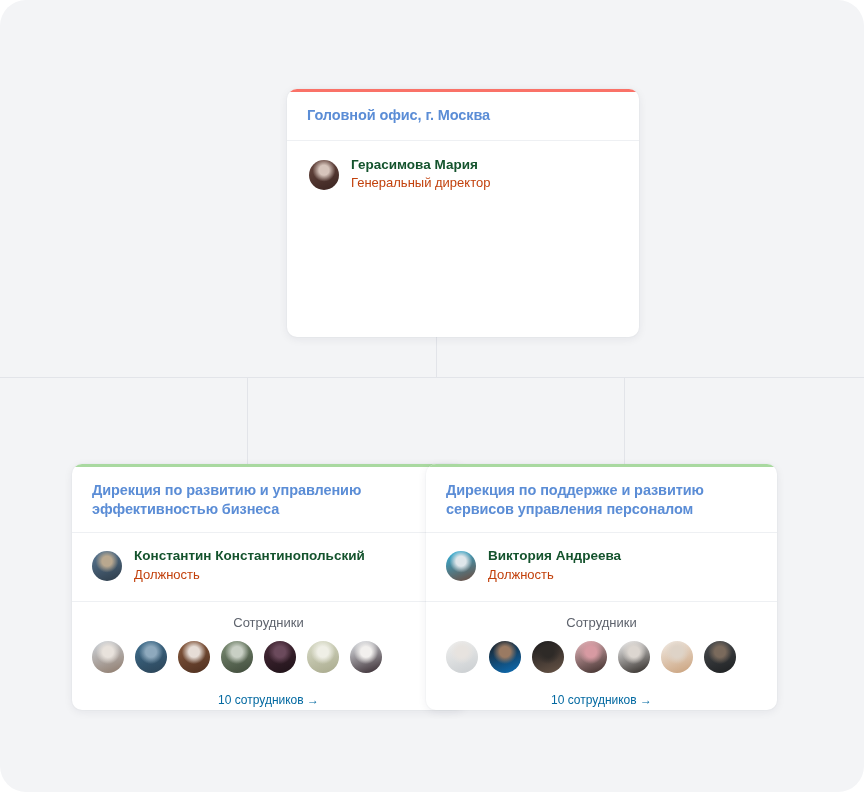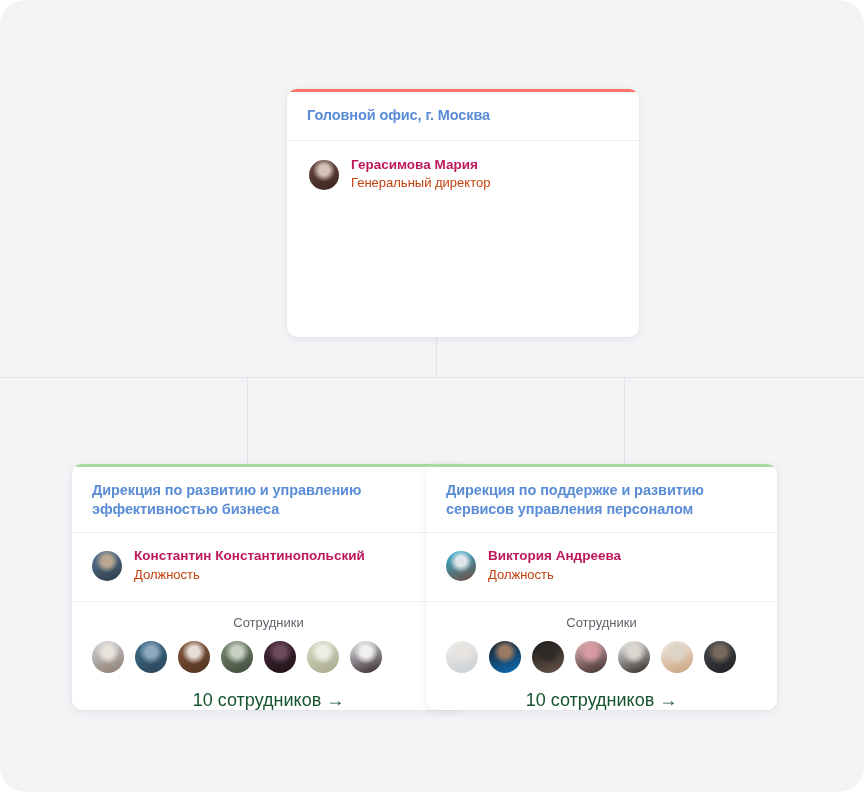--- a/index.html
+++ b/index.html
@@ -122,21 +122,21 @@
     position: relative;
     overflow: hidden;
   }
   .avatar-lg { width: 30px; height: 30px; }
   .avatar-sm { width: 32px; height: 32px; }
 
   .lead-text { min-width: 0; }
   .lead-name {
     font-size: 13.5px;
     font-weight: bold;
-    color: #be185d;
+    color: #14532d;
     line-height: 1.25;
     white-space: nowrap;
   }
   .lead-role {
     font-size: 13px;
     color: #c2410c;
     line-height: 1.45;
     margin-top: 1px;
     white-space: nowrap;
   }
@@ -155,22 +155,22 @@
   .staff-avatars {
     display: flex;
     gap: 11px;
     margin-top: 11px;
   }
   .staff-link-wrap {
     text-align: center;
     margin-top: 17px;
   }
   .staff-link {
-    font-size: 18px;
-    color: #14532d;
+    font-size: 12px;
+    color: #0369a1;
     text-decoration: none;
     cursor: pointer;
   }
 </style>
 </head>
 <body>
 
 <div id="canvas">
 
   <div class="conn conn-stub-top"></div>

